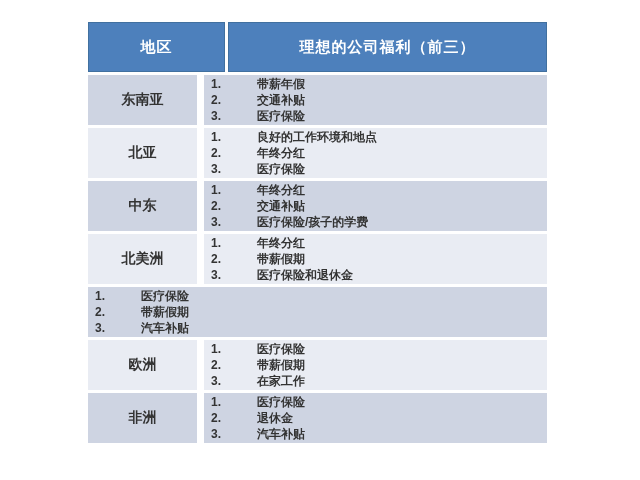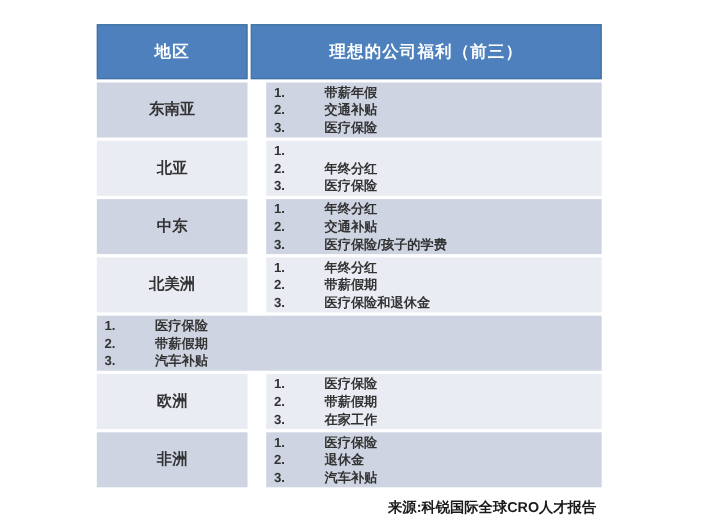--- a/index.html
+++ b/index.html
@@ -15,21 +15,21 @@
   .th{
     background:#4d80bc;color:#ffffff;font-weight:bold;font-size:15px;
     display:flex;align-items:center;justify-content:center;
     border:1px solid #41709f;box-sizing:border-box;
     letter-spacing:1px;
   }
   .th-region{width:137px;margin-right:3px;}
   .th-benefits{flex:1;}
   .row{display:flex;height:50px;margin-bottom:3px;}
   .region-cell{
-    width:137px;margin-right:17px;
+    width:109px;margin-right:7px;
     display:flex;align-items:center;justify-content:center;
     font-weight:bold;font-size:14px;color:#333333;
   }
   .benefits-cell{
     flex:1;display:flex;flex-direction:column;justify-content:center;
     padding-left:7px;box-sizing:border-box;
   }
   .row.dark .region-cell,.row.dark .benefits-cell{background:#ced4e2;}
   .row.light .region-cell,.row.light .benefits-cell{background:#e9ecf3;}
   .li{display:flex;font-size:12px;font-weight:bold;color:#333333;line-height:16px;}
@@ -68,20 +68,21 @@
             <span class="txt">医疗保险</span>
           </div>
       </div>
     </div>
 
     <div class="row light">
       <div class="region-cell">北亚</div>
       <div class="benefits-cell">
         <div class="li">
             <span class="num">1.</span>
+            <span class="txt">良好的工作环境和地点</span>
           </div>
         <div class="li">
             <span class="num">2.</span>
             <span class="txt">年终分红</span>
           </div>
         <div class="li">
             <span class="num">3.</span>
             <span class="txt">医疗保险</span>
           </div>
       </div>
@@ -171,14 +172,13 @@
           </div>
         <div class="li">
             <span class="num">3.</span>
             <span class="txt">汽车补贴</span>
           </div>
       </div>
     </div>
 
   </div>
 
-  <div class="source">来源:科锐国际全球CRO人才报告</div>
 </div>
 
 </body></html>

